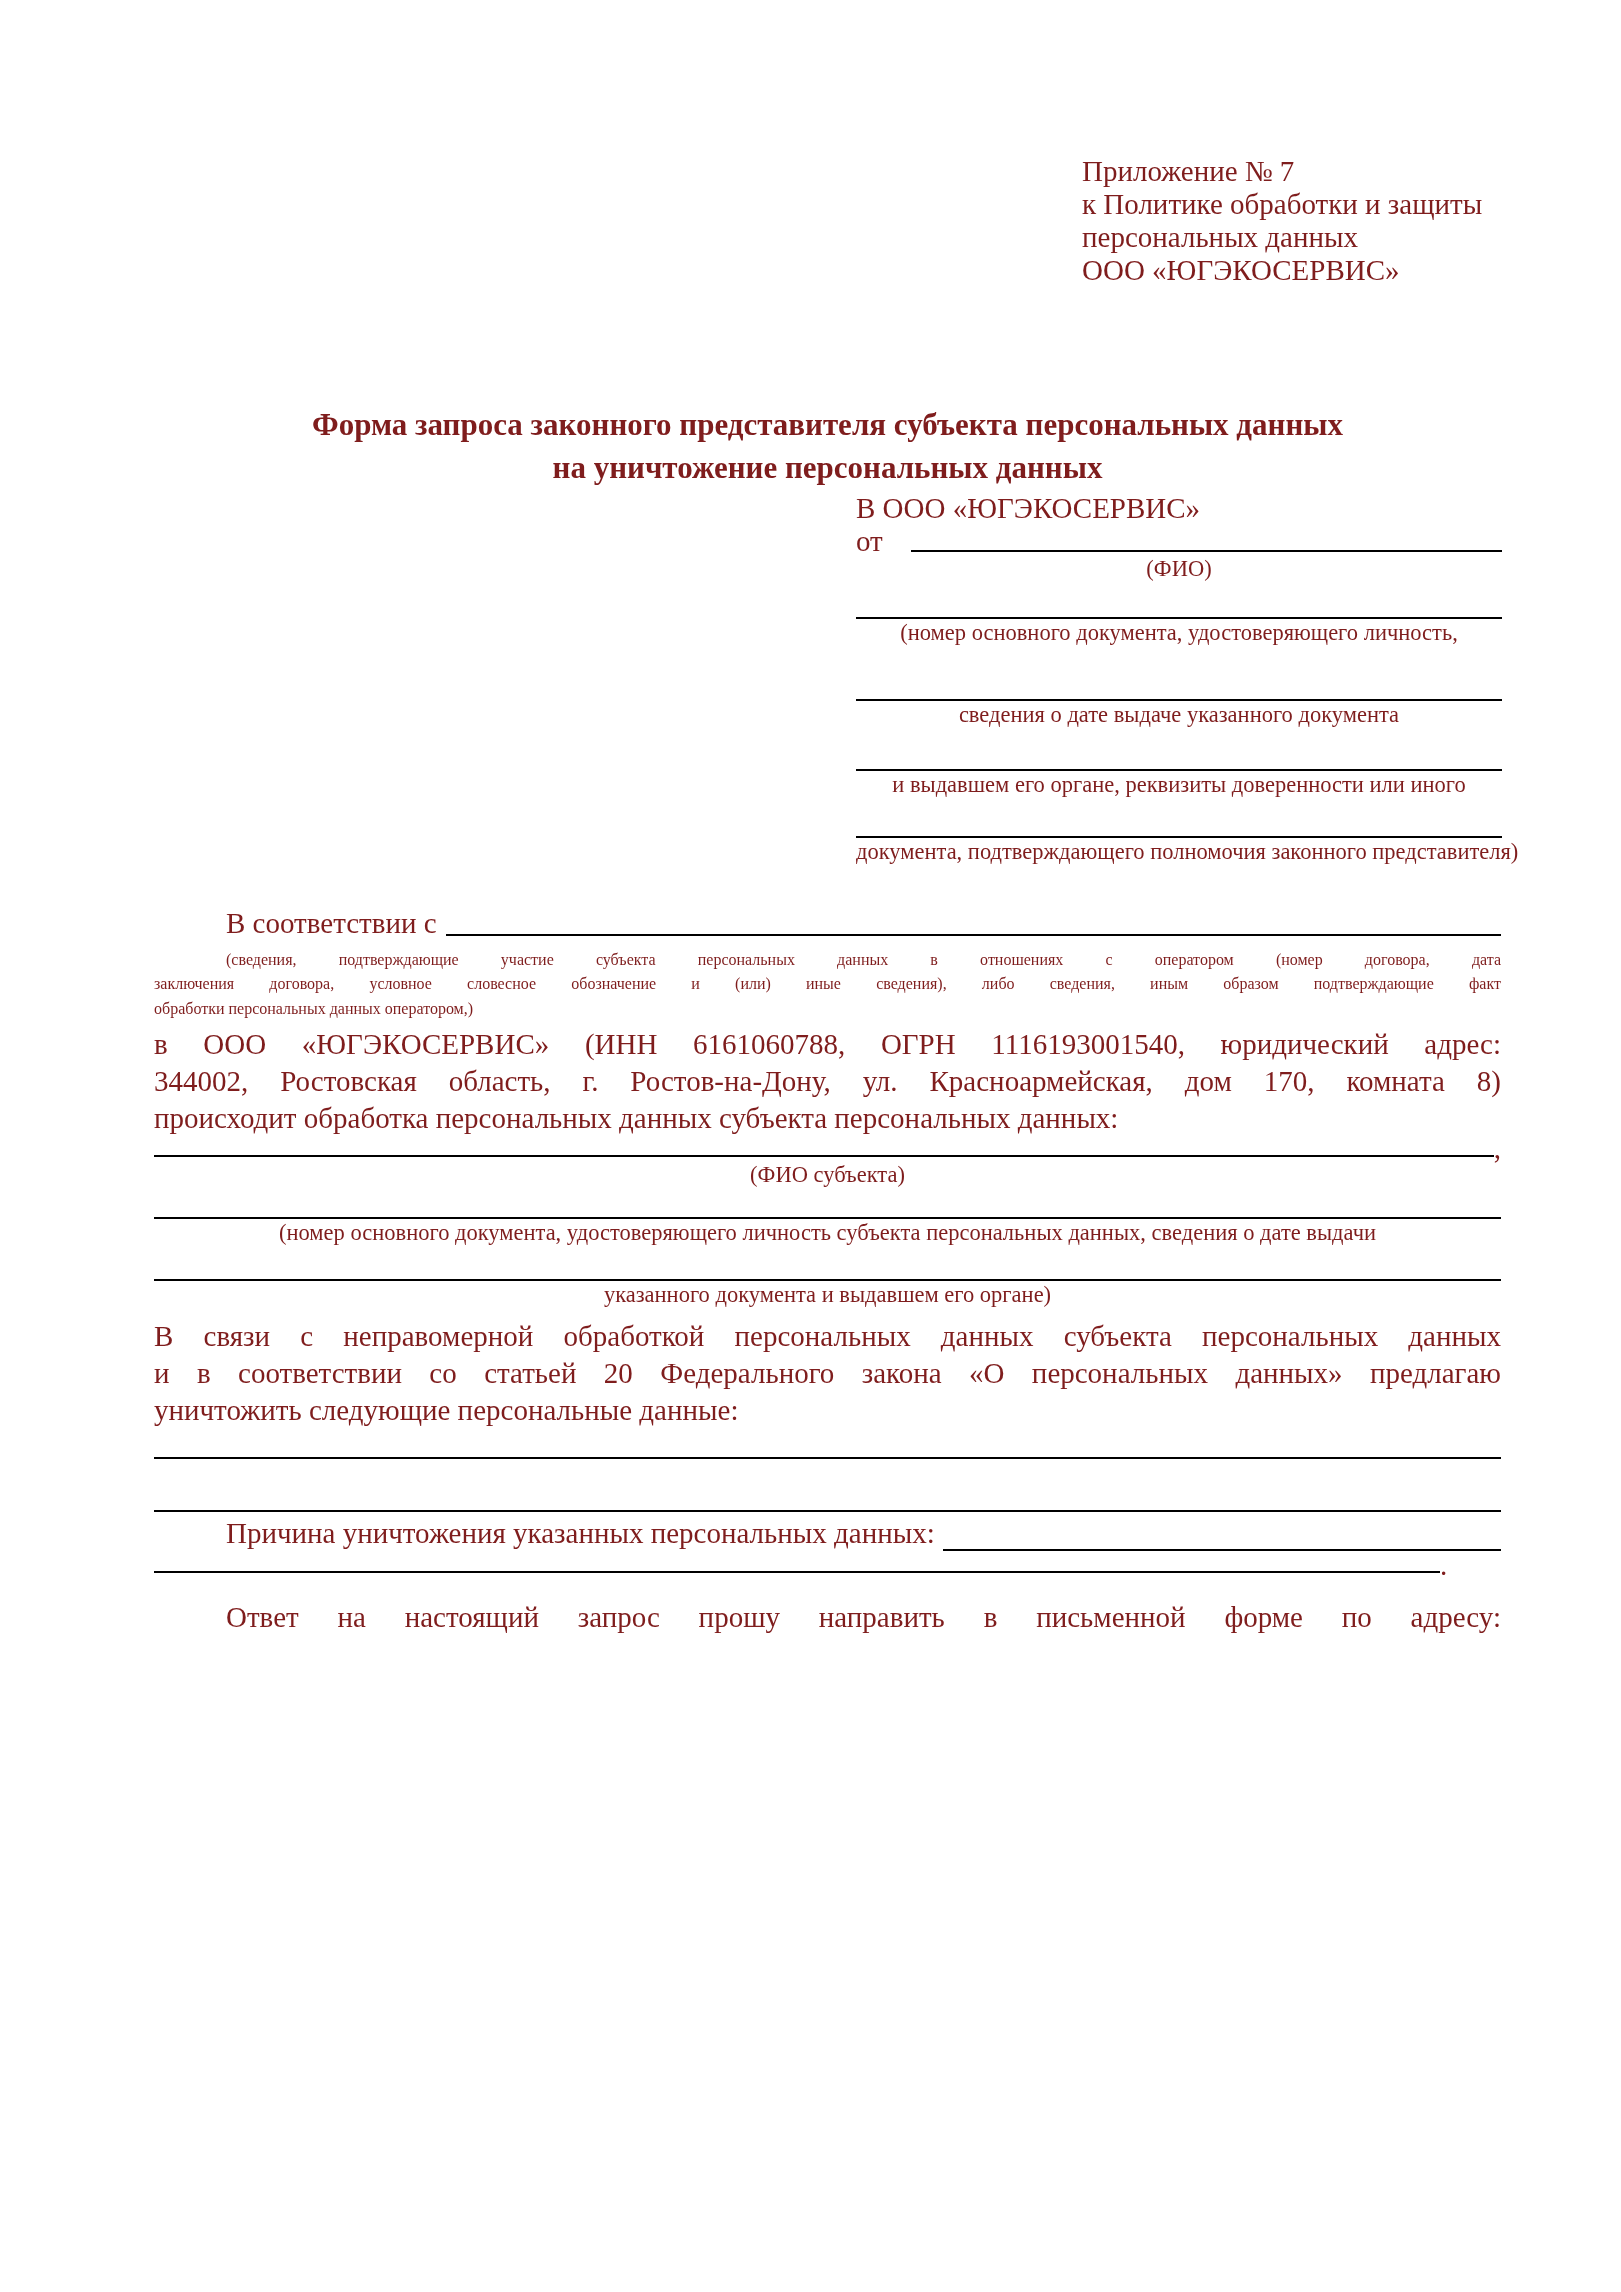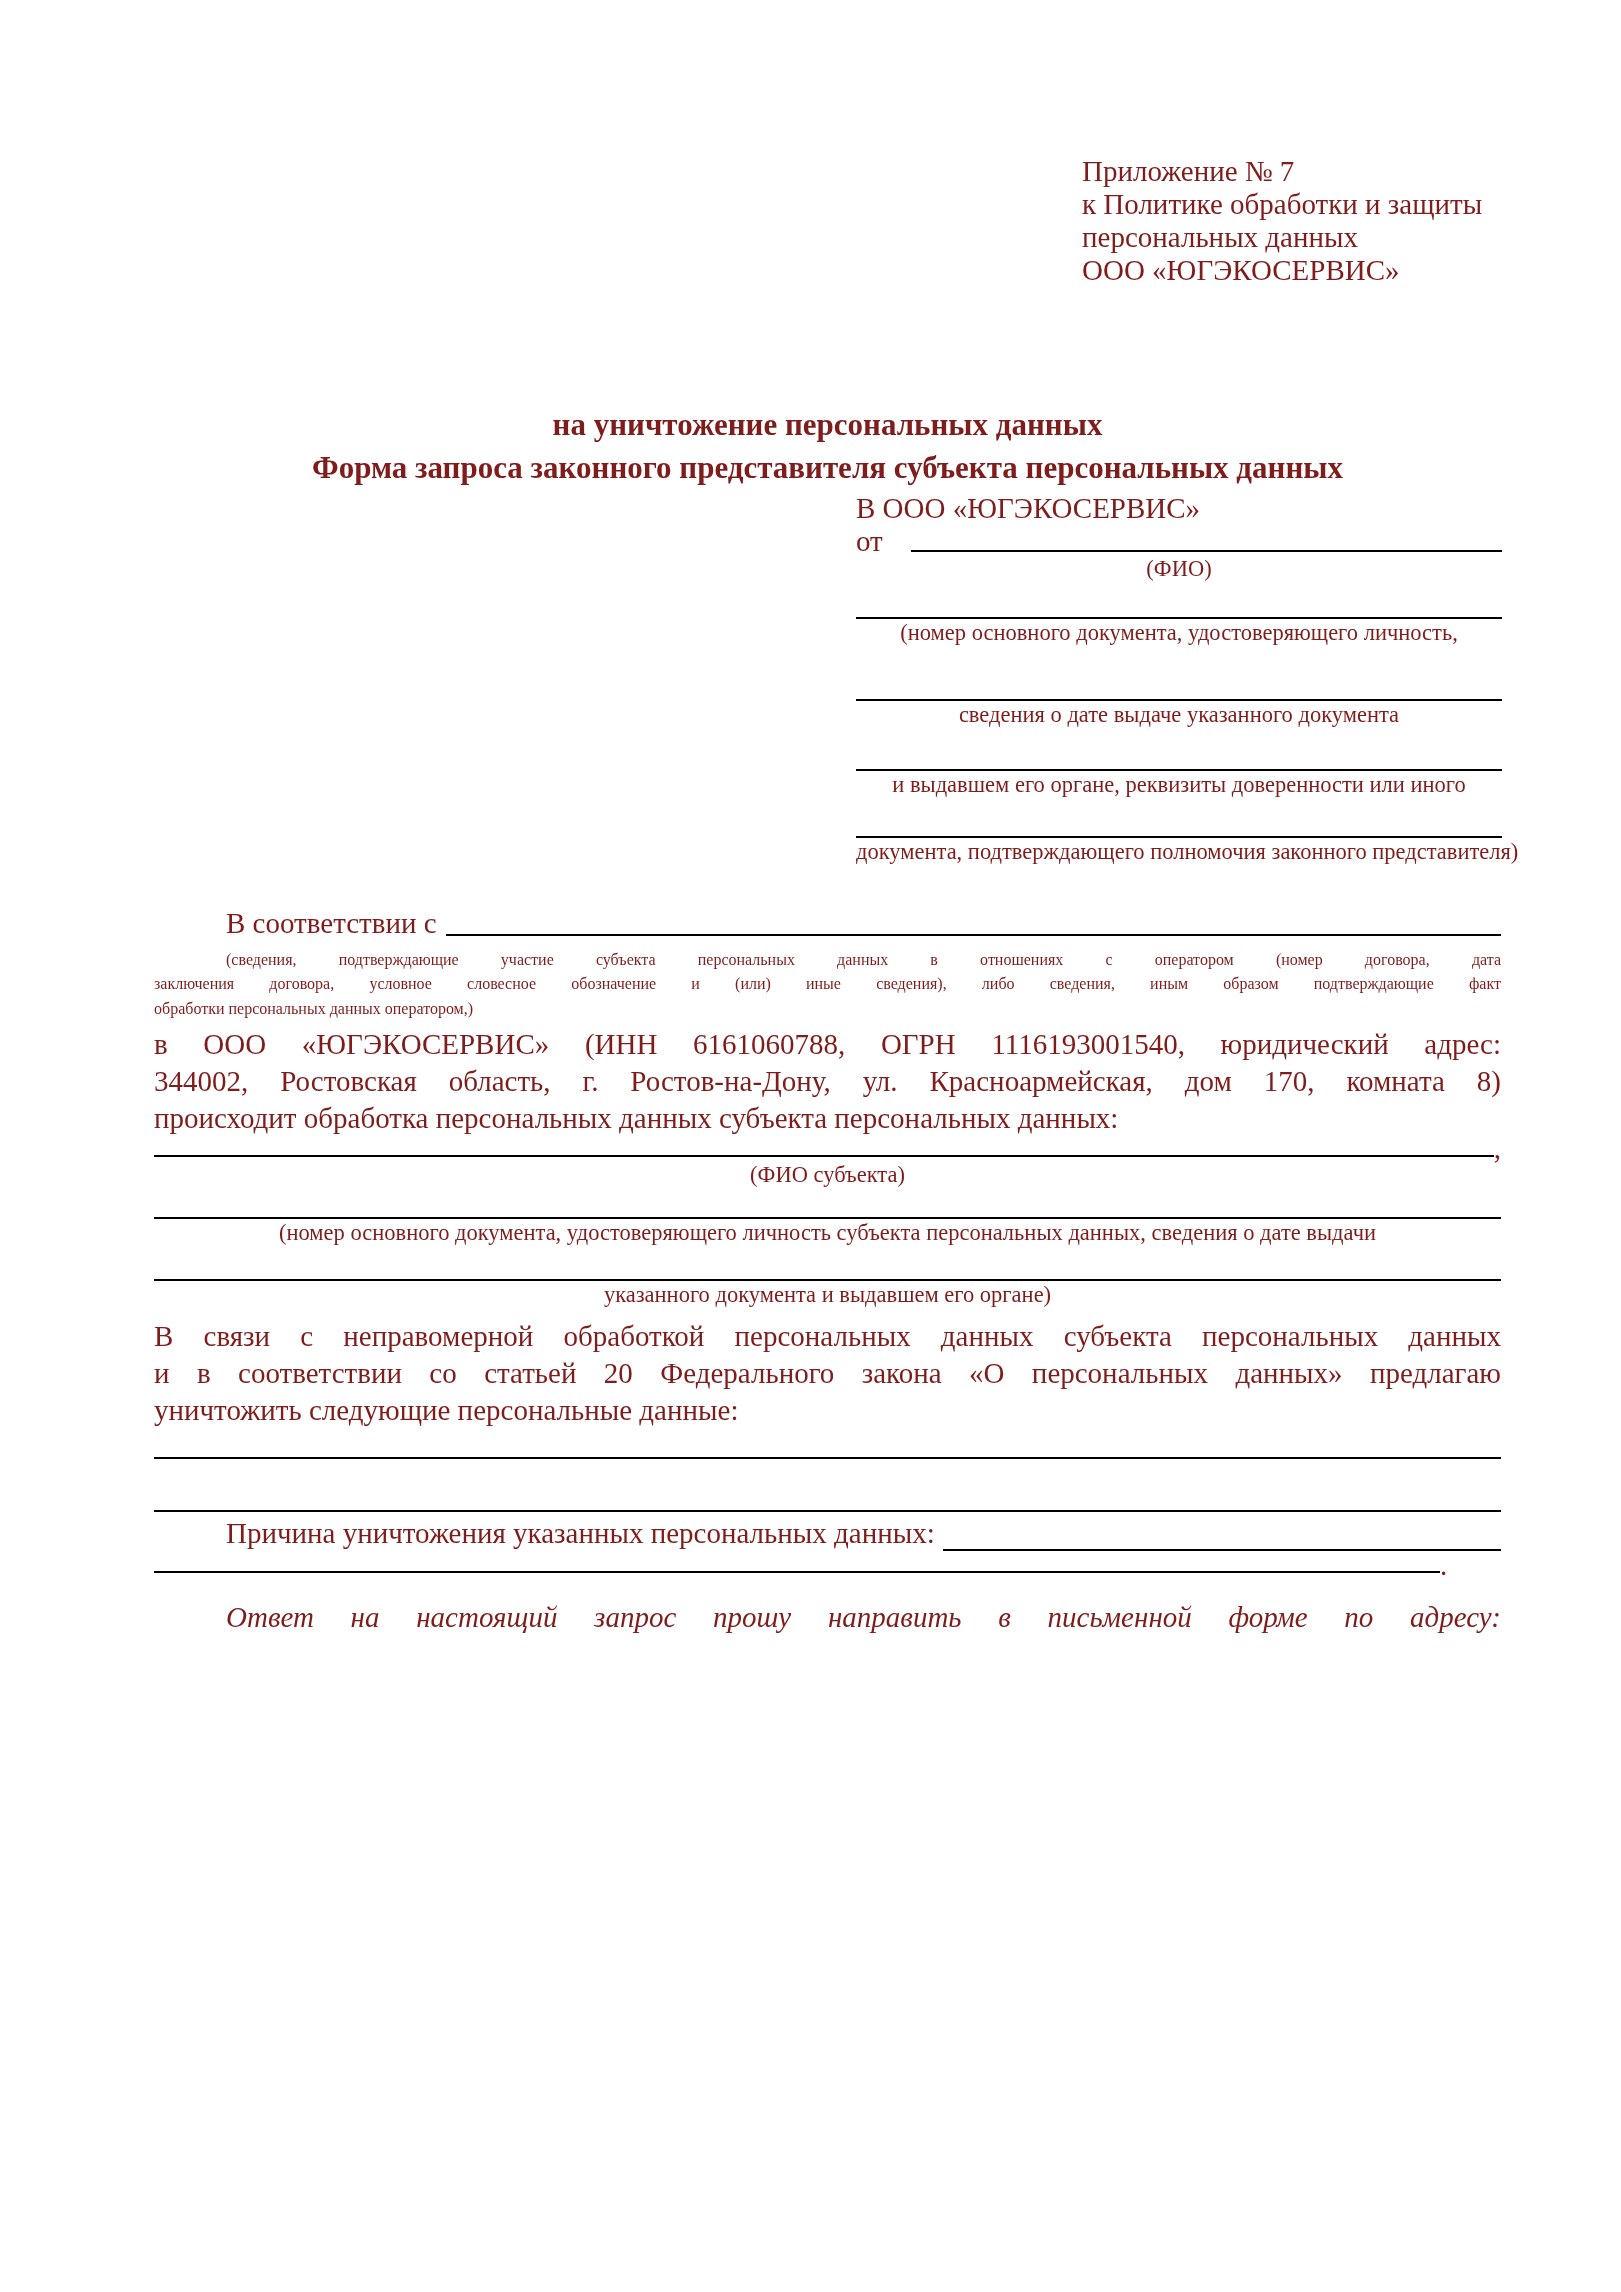--- a/index.html
+++ b/index.html
@@ -70,21 +70,20 @@
   .reason-row { height: 43px; padding-left: 72px; }
   .reason-row .lead { line-height: 43px; padding-right: 7.8px; }
   .period-row { height: 21.6px; line-height: 21.6px; }
   .fixed-line { border-bottom: 2px solid #000; margin-bottom: 3.9px; }
   .pl-width { width: 1286px; }
   .answer-par {
     margin-top: 22.5px;
     line-height: 37px;
     text-align: justify;
     text-align-last: justify;
-    font-style: italic;
   }
   .term-row { margin-top: 3.9px; height: 37px; }
   .term-row .t-line { width: 605px; border-bottom: 2px solid #000; margin-bottom: 3.9px; }
   .term-row .t-text { line-height: 37px; }
   .signature-row {
     margin-top: 83px;
     display: flex;
     justify-content: space-between;
     align-items: flex-end;
     height: 37px;
@@ -100,22 +99,22 @@
 <div class="page">
 
   <div class="appendix-header">
     <div>Приложение № 7</div>
     <div>к Политике обработки и защиты</div>
     <div>персональных данных</div>
     <div>ООО «ЮГЭКОСЕРВИС»</div>
   </div>
 
   <div class="form-title">
+    <div>Форма запроса законного представителя субъекта персональных данных</div>
     <div>на уничтожение персональных данных</div>
-    <div>Форма запроса законного представителя субъекта персональных данных</div>
   </div>
 
   <div class="addressee">
     <div class="addr-to">В ООО «ЮГЭКОСЕРВИС»</div>
     <div class="row from-row">
       <span class="from-label">от</span>
       <div class="fill-line"></div>
     </div>
     <div class="cap">(ФИО)</div>
 

